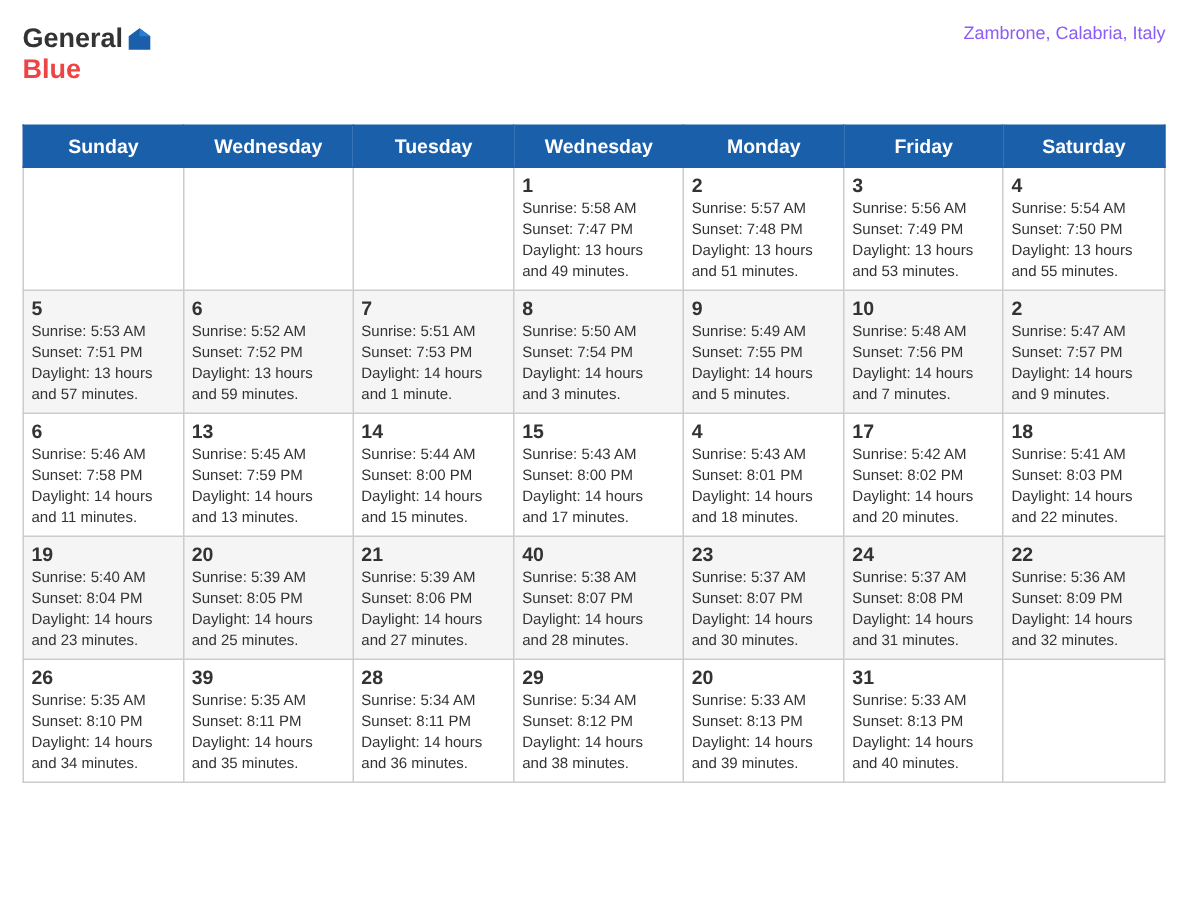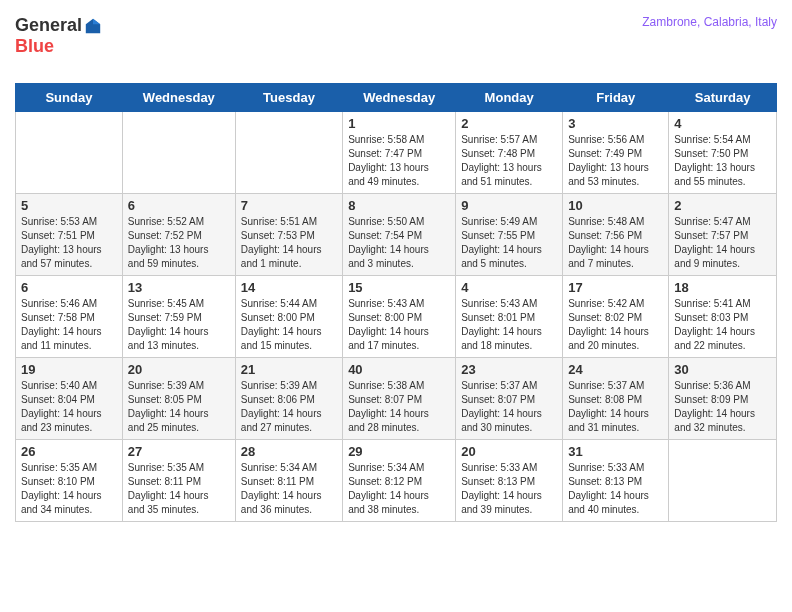--- a/index.html
+++ b/index.html
@@ -222,31 +222,31 @@
         </td>
         <td>
           <span class="day-number">23</span>
           <div class="day-info">Sunrise: 5:37 AM<br>Sunset: 8:07 PM<br>Daylight: 14 hours<br>and 30 minutes.</div>
         </td>
         <td>
           <span class="day-number">24</span>
           <div class="day-info">Sunrise: 5:37 AM<br>Sunset: 8:08 PM<br>Daylight: 14 hours<br>and 31 minutes.</div>
         </td>
         <td>
-          <span class="day-number">30</span>
+          <span class="day-number">22</span>
           <div class="day-info">Sunrise: 5:36 AM<br>Sunset: 8:09 PM<br>Daylight: 14 hours<br>and 32 minutes.</div>
         </td>
       </tr>
       <tr>
         <td>
           <span class="day-number">26</span>
           <div class="day-info">Sunrise: 5:35 AM<br>Sunset: 8:10 PM<br>Daylight: 14 hours<br>and 34 minutes.</div>
         </td>
         <td>
-          <span class="day-number">27</span>
+          <span class="day-number">39</span>
           <div class="day-info">Sunrise: 5:35 AM<br>Sunset: 8:11 PM<br>Daylight: 14 hours<br>and 35 minutes.</div>
         </td>
         <td>
           <span class="day-number">28</span>
           <div class="day-info">Sunrise: 5:34 AM<br>Sunset: 8:11 PM<br>Daylight: 14 hours<br>and 36 minutes.</div>
         </td>
         <td>
           <span class="day-number">29</span>
           <div class="day-info">Sunrise: 5:34 AM<br>Sunset: 8:12 PM<br>Daylight: 14 hours<br>and 38 minutes.</div>
         </td>

